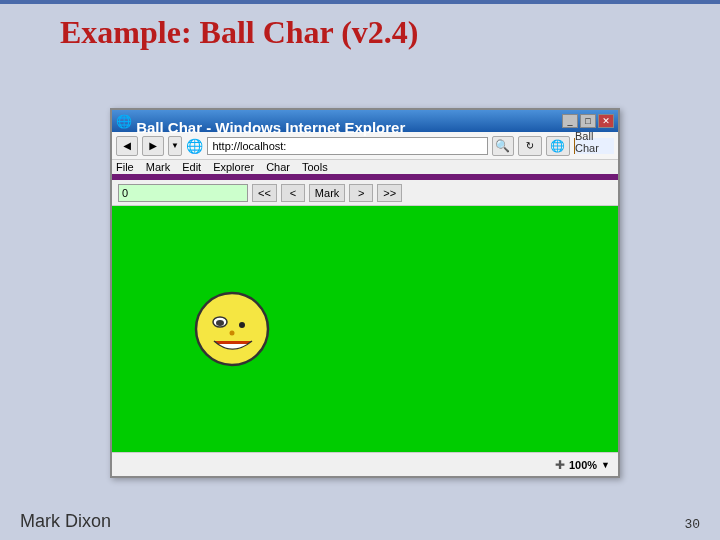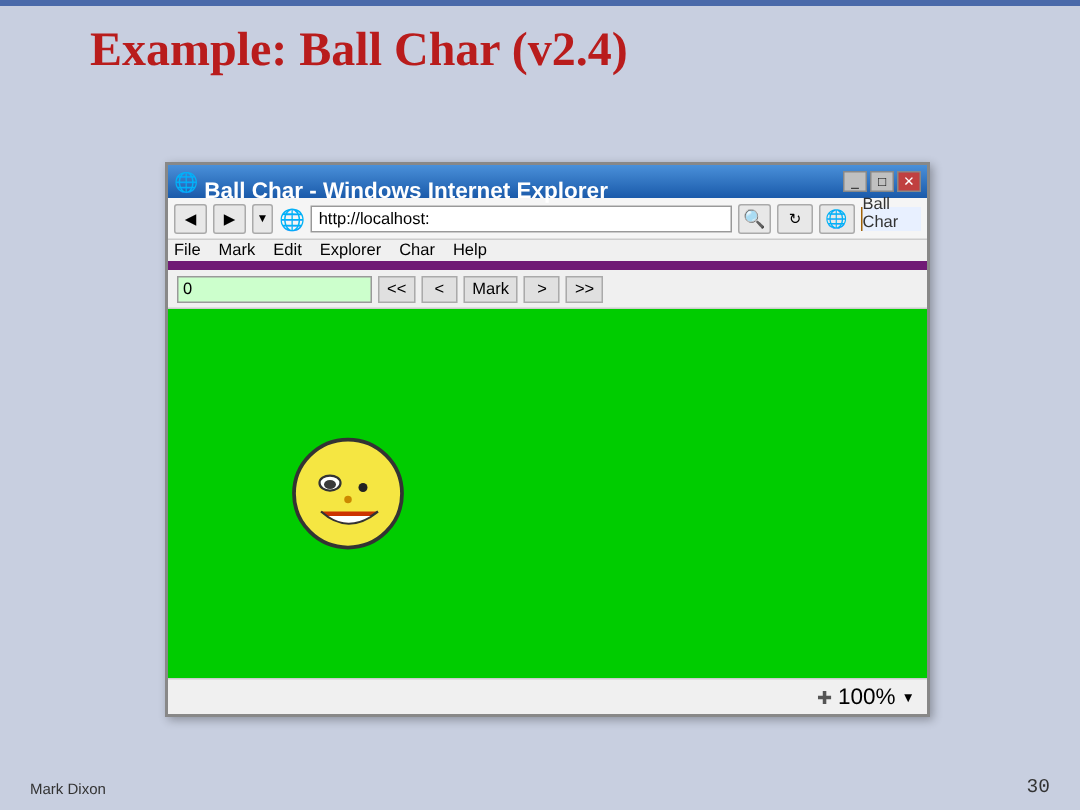--- a/index.html
+++ b/index.html
@@ -230,21 +230,21 @@
       padding: 0 8px;
       font-size: 11px;
       font-family: Arial, sans-serif;
       gap: 4px;
     }
 
     .footer-left {
       position: absolute;
       bottom: 8px;
       left: 20px;
-      font-size: 10px;
+      font-size: 18px;
       color: #333;
       font-family: Arial, sans-serif;
     }
 
     .footer-right {
       position: absolute;
       bottom: 8px;
       right: 20px;
       font-size: 13px;
       color: #333;
@@ -300,21 +300,21 @@
         <span style="font-size:11px; color:#333; font-family:Arial;">Ball Char</span>
       </div>
     </div>
 
     <div class="ie-menubar">
       <span class="ie-menu-item">File</span>
       <span class="ie-menu-item">Mark</span>
       <span class="ie-menu-item">Edit</span>
       <span class="ie-menu-item">Explorer</span>
       <span class="ie-menu-item">Char</span>
-      <span class="ie-menu-item">Help</span>
+      <span class="ie-menu-item">Tools</span>
     </div>
 
     <div class="ie-toolbar">
       <input class="toolbar-input" type="text" value="0" style="">
       <div class="toolbar-btn">&lt;&lt;</div>
       <div class="toolbar-btn">&lt;</div>
       <div class="toolbar-btn">Mark</div>
       <div class="toolbar-btn">&gt;</div>
       <div class="toolbar-btn">&gt;&gt;</div>
     </div>
@@ -333,21 +333,21 @@
         <circle cx="40" cy="44" r="2.5" fill="#cc8800"></circle>
 
         <path d="M22 52 Q40 68 60 52" fill="#cc3300" stroke="#333" stroke-width="1.5"></path>
 
         <path d="M27 55 Q40 64 55 55" fill="#fff" stroke="none"></path>
       </svg>
     </div>
 
     <div class="ie-statusbar">
       <span style="font-size:12px; color:#555;">✚</span>
-      <span style="font-size:15px;">100%</span>
+      <span style="font-size:11px;font-weight:bold;">100%</span>
       <span style="font-size:9px; cursor:pointer;">▼</span>
     </div>
 
   </div>
 
   <div class="footer-left">Mark Dixon</div>
   <div class="footer-right">30</div>
 </div>
 
 </body></html>

